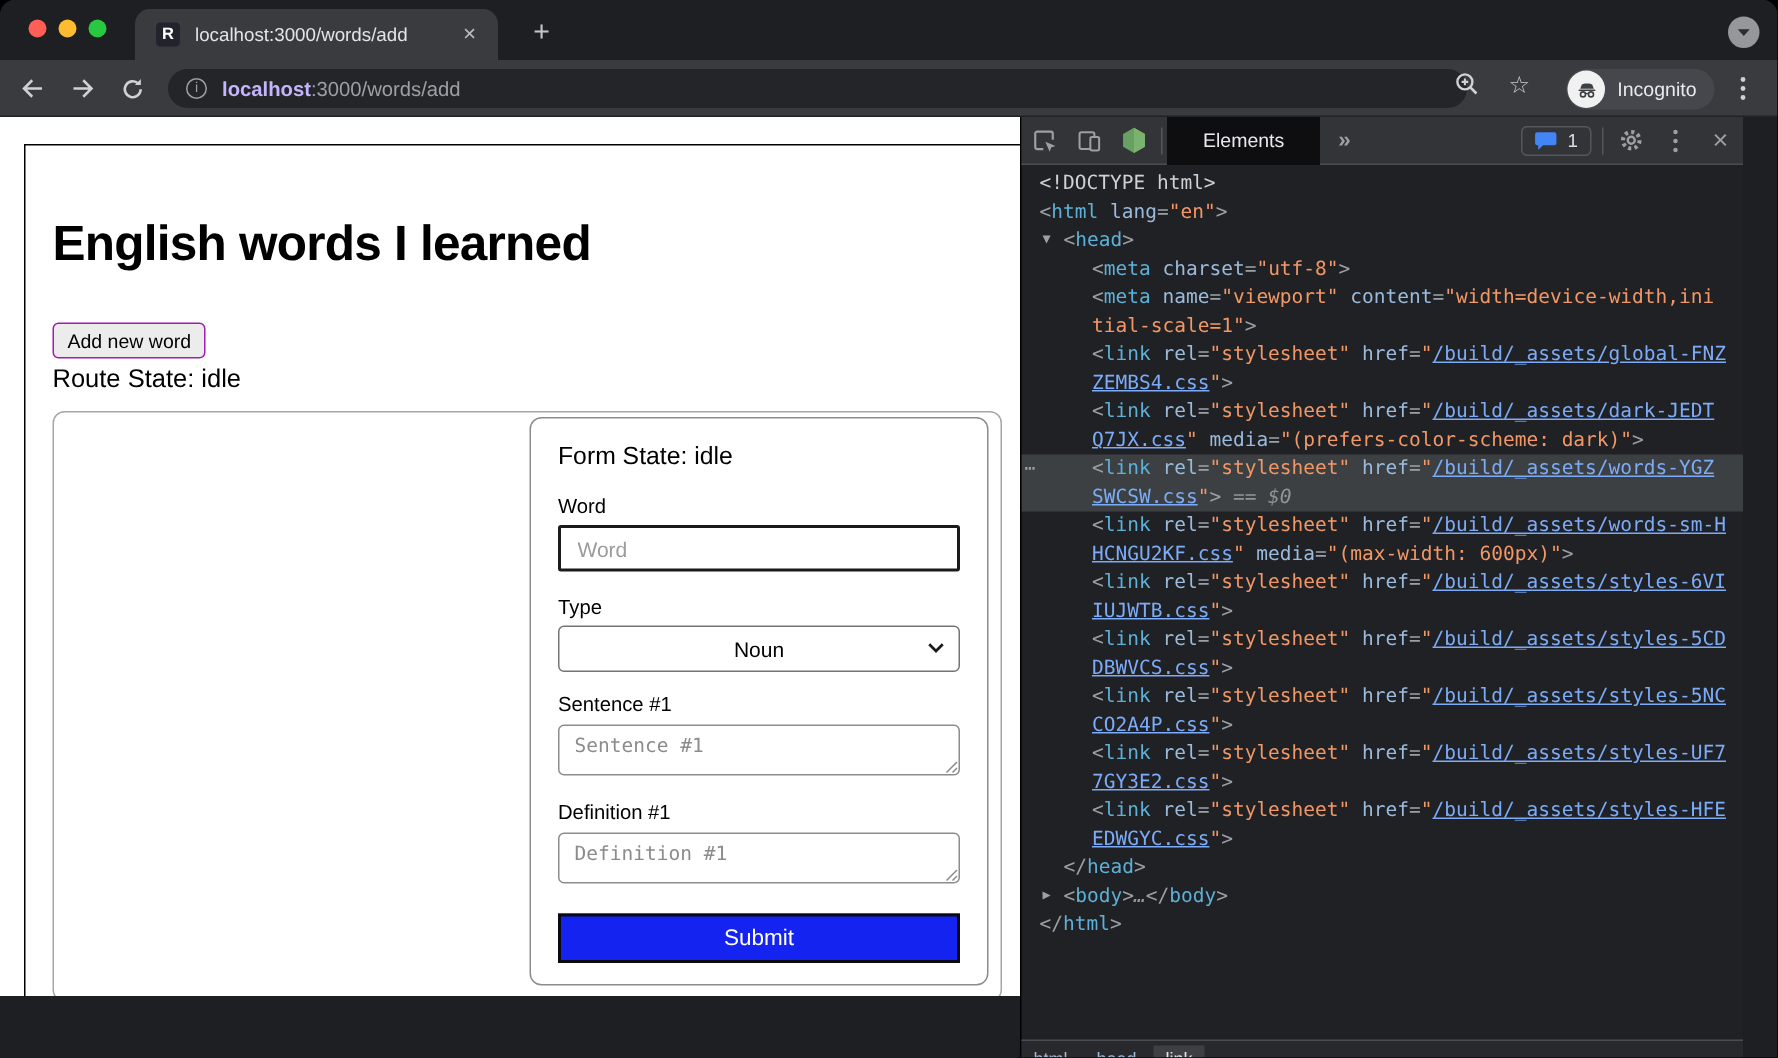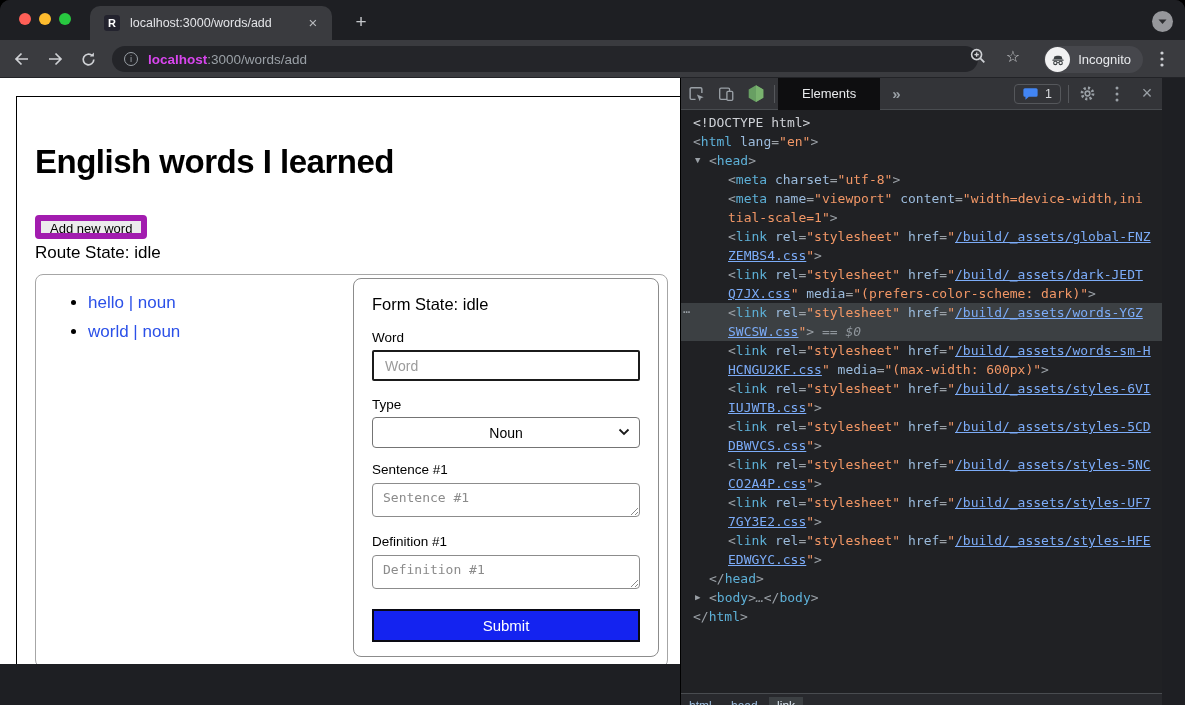--- a/index.html
+++ b/index.html
@@ -18,36 +18,36 @@
   .tab-title { color:#e3e4e8; font-size:12.5px; margin-left:10px; white-space:nowrap; overflow:hidden; flex:1; }
   .tab-close { color:#b9bbbf; font-size:15px; width:18px; height:18px; line-height:17px; text-align:center; border-radius:50%; flex:none; cursor:pointer; }
   .newtab-btn { position:absolute; left:348px; top:9px; color:#c4c6ca; font-size:19px; width:26px; height:26px; line-height:25px; text-align:center; border-radius:50%; }
   .tabsearch { position:absolute; right:12px; top:11px; width:21px; height:21px; border-radius:50%; background:#96979b; display:flex; align-items:center; justify-content:center; }
 
   
   .toolbar { position:absolute; left:0; top:40px; width:100%; height:38px; background:#3a3b3f; border-bottom:1px solid #222327; }
   .navbtn { position:absolute; top:7px; width:24px; height:24px; display:flex; align-items:center; justify-content:center; }
   .omnibox { position:absolute; left:112px; top:6px; width:866px; height:26px; background:#242529; border-radius:13px; display:flex; align-items:center; padding:0 12px; }
   .info-i { width:14px; height:14px; border:1.4px solid #9aa0a6; border-radius:50%; color:#9aa0a6; font-size:9.5px; line-height:11px; text-align:center; margin-right:10px; flex:none; font-style:normal; }
-  .url-host { color:#d946ef; font-size:13.5px; font-weight:bold; }
+  .url-host { color:#c4b5fd; font-size:13.5px; font-weight:bold; }
   .url-path { color:#9aa0a6; font-size:13.5px; }
   .omni-icons { position:absolute; top:7px; display:flex; align-items:center; }
   .star { color:#c8cacd; font-size:16px; }
   .incog-chip { position:absolute; right:42px; top:6px; height:27px; background:#46474c; border-radius:14px; display:flex; align-items:center; padding:0 12px 0 1px; }
   .incog-circle { width:25px; height:25px; border-radius:50%; background:#f1f1f2; display:flex; align-items:center; justify-content:center; margin-right:8px; }
   .incog-label { color:#e8eaed; font-size:13px; }
   .kebab { position:absolute; right:12px; top:8px; width:22px; height:22px; display:flex; align-items:center; justify-content:center; }
 
   
   .content { position:absolute; left:0; top:78px; width:1185px; height:627px; }
   .page { position:absolute; left:0; top:0; width:703px; height:586px; background:#fff; overflow:hidden; }
 
   .page-box { position:absolute; left:16px; top:18px; width:670px; height:588px; border:1px solid #000; background:#fff; }
   .h1 { position:absolute; left:18px; top:46px; font-size:33px; font-weight:bold; color:#000; letter-spacing:-.5px; }
-  .add-btn { position:absolute; left:18px; top:118px; height:24px; padding:0 9px; background:#ececec; border:6px solid #a21caf; border-radius:4px; font-size:13px; color:#000; font-family:"Liberation Sans",sans-serif; }
+  .add-btn { position:absolute; left:18px; top:118px; height:24px; padding:0 9px; background:#ececec; border:1px solid #a21caf; border-radius:4px; font-size:13px; color:#000; font-family:"Liberation Sans",sans-serif; }
   .route-state { position:absolute; left:18px; top:146px; font-size:17px; color:#000; }
   .outer-card { position:absolute; left:18px; top:177px; width:633px; height:394px; border:1px solid #a6a6a6; border-radius:8px; }
   .word-list { position:absolute; left:52px; top:18px; list-style:disc; }
   .word-list li { margin-bottom:9px; font-size:17px; color:#000; }
   .word-list a { color:var(--word-link,#2b50e8); text-decoration:none; }
 
   .form-card { position:absolute; left:317px; top:3px; width:306px; height:379px; border:1px solid #8c8c8c; border-radius:8px; background:#fff; }
   .form-state { position:absolute; left:18px; top:16px; font-size:16.5px; color:#000; }
   .flabel { position:absolute; left:18px; font-size:13.5px; color:#000; }
   .l-word { top:51px; } .l-type { top:118px; } .l-sentence { top:183px; } .l-def { top:255px; }
@@ -166,24 +166,20 @@
   </div>
 
   <div class="content">
 
     <div class="page">
       <div class="page-box">
         <div class="h1">English words I learned</div>
         <button class="add-btn">Add new word</button>
         <div class="route-state">Route State: idle</div>
         <div class="outer-card">
-          <ul class="word-list">
-            <li><a href="#">hello | noun</a></li>
-            <li><a href="#">world | noun</a></li>
-          </ul>
           <div class="form-card">
             <div class="form-state">Form State: idle</div>
             <label class="flabel l-word">Word</label>
             <input class="txt-input" type="text" placeholder="Word" style="">
             <label class="flabel l-type">Type</label>
             <span class="sel-wrap">
               <select class="type-select">
                 <option>Noun</option>
               </select>
               <svg class="sel-chev" width="12" height="8" viewBox="0 0 12 8">

